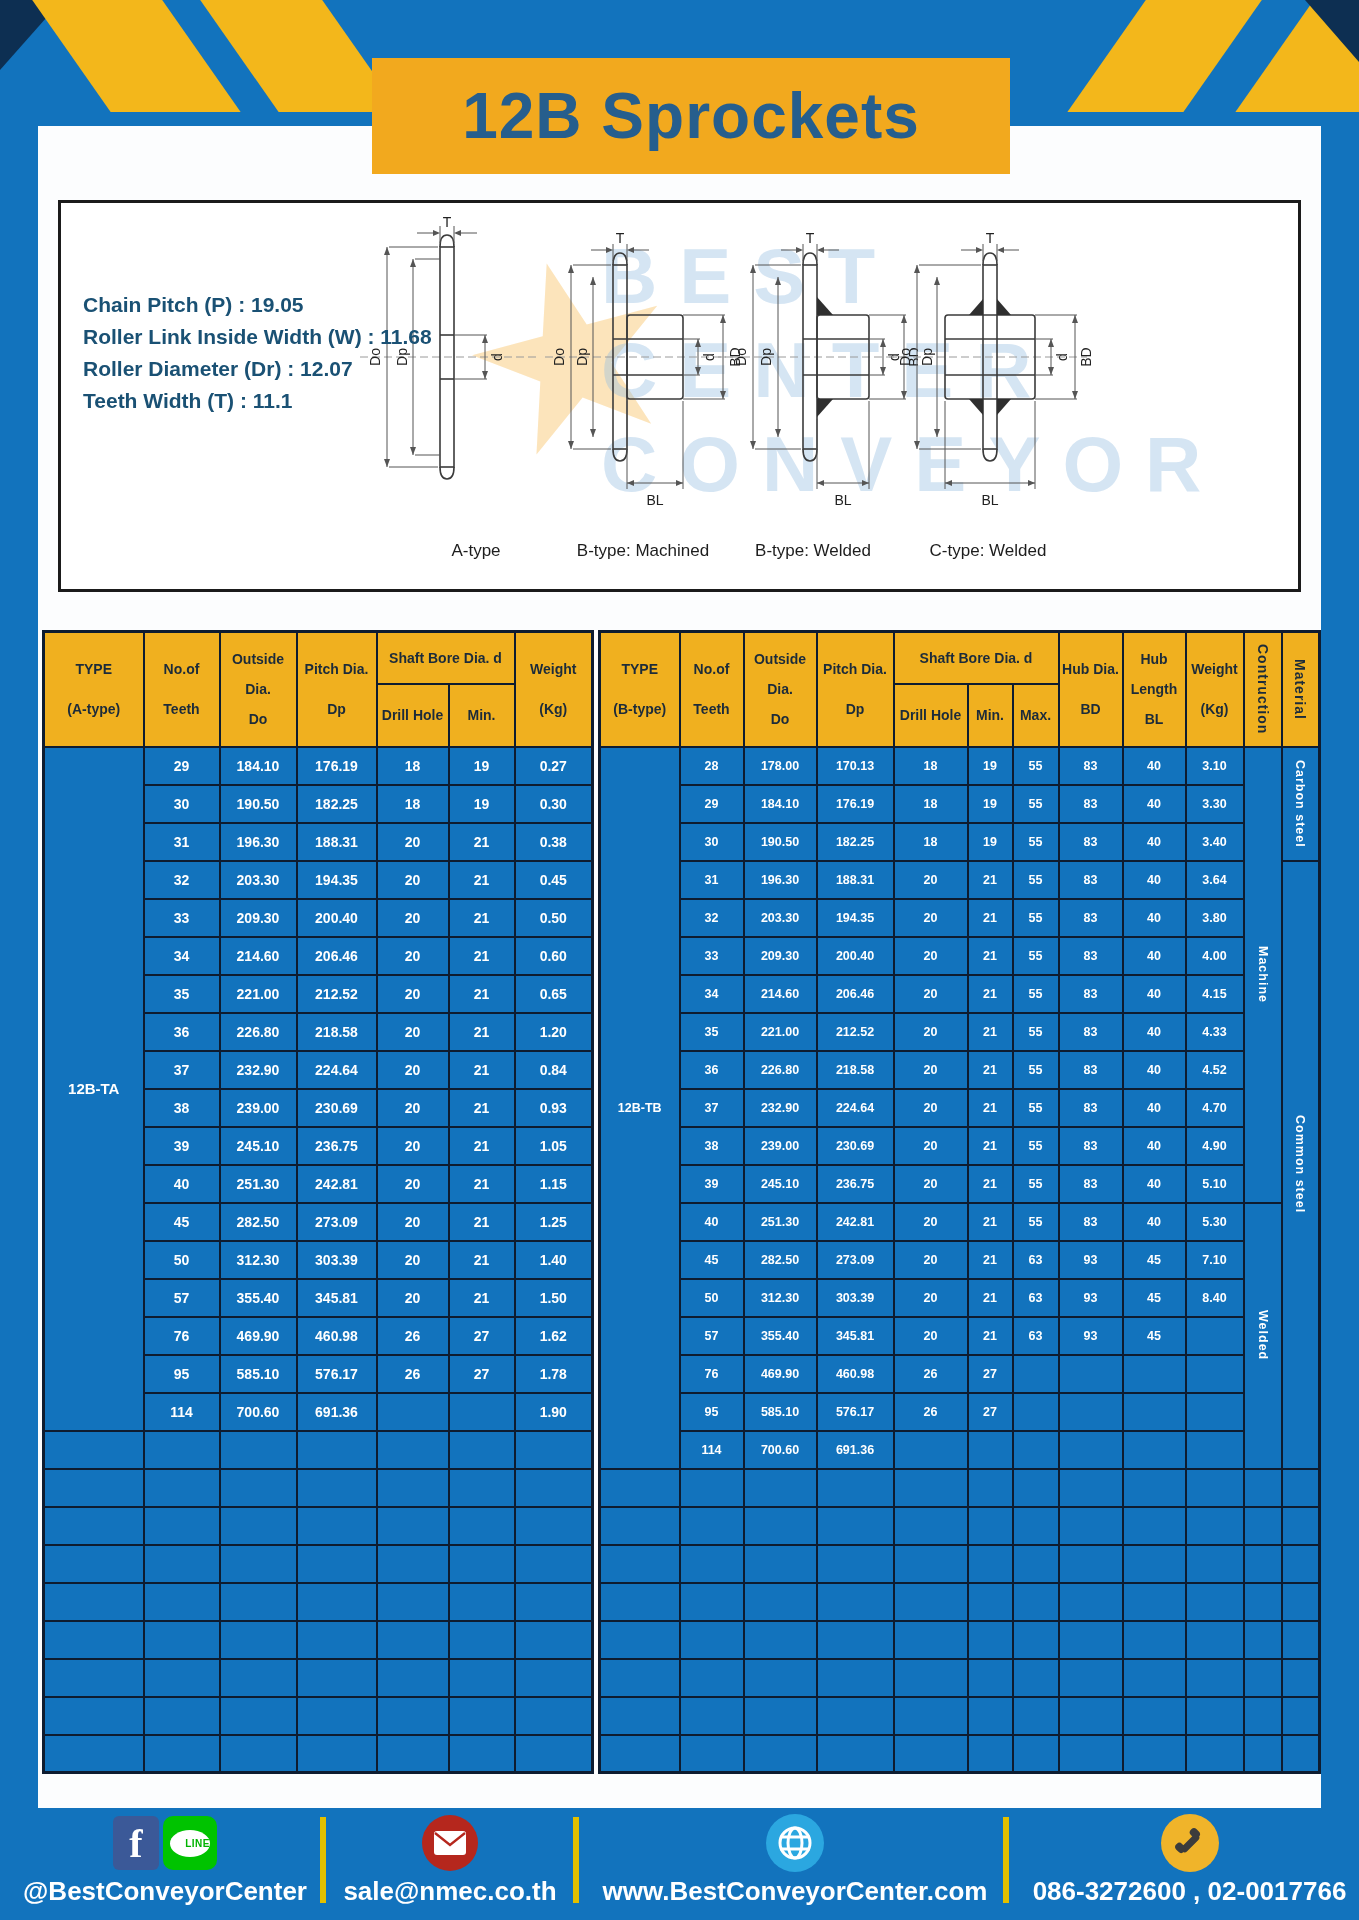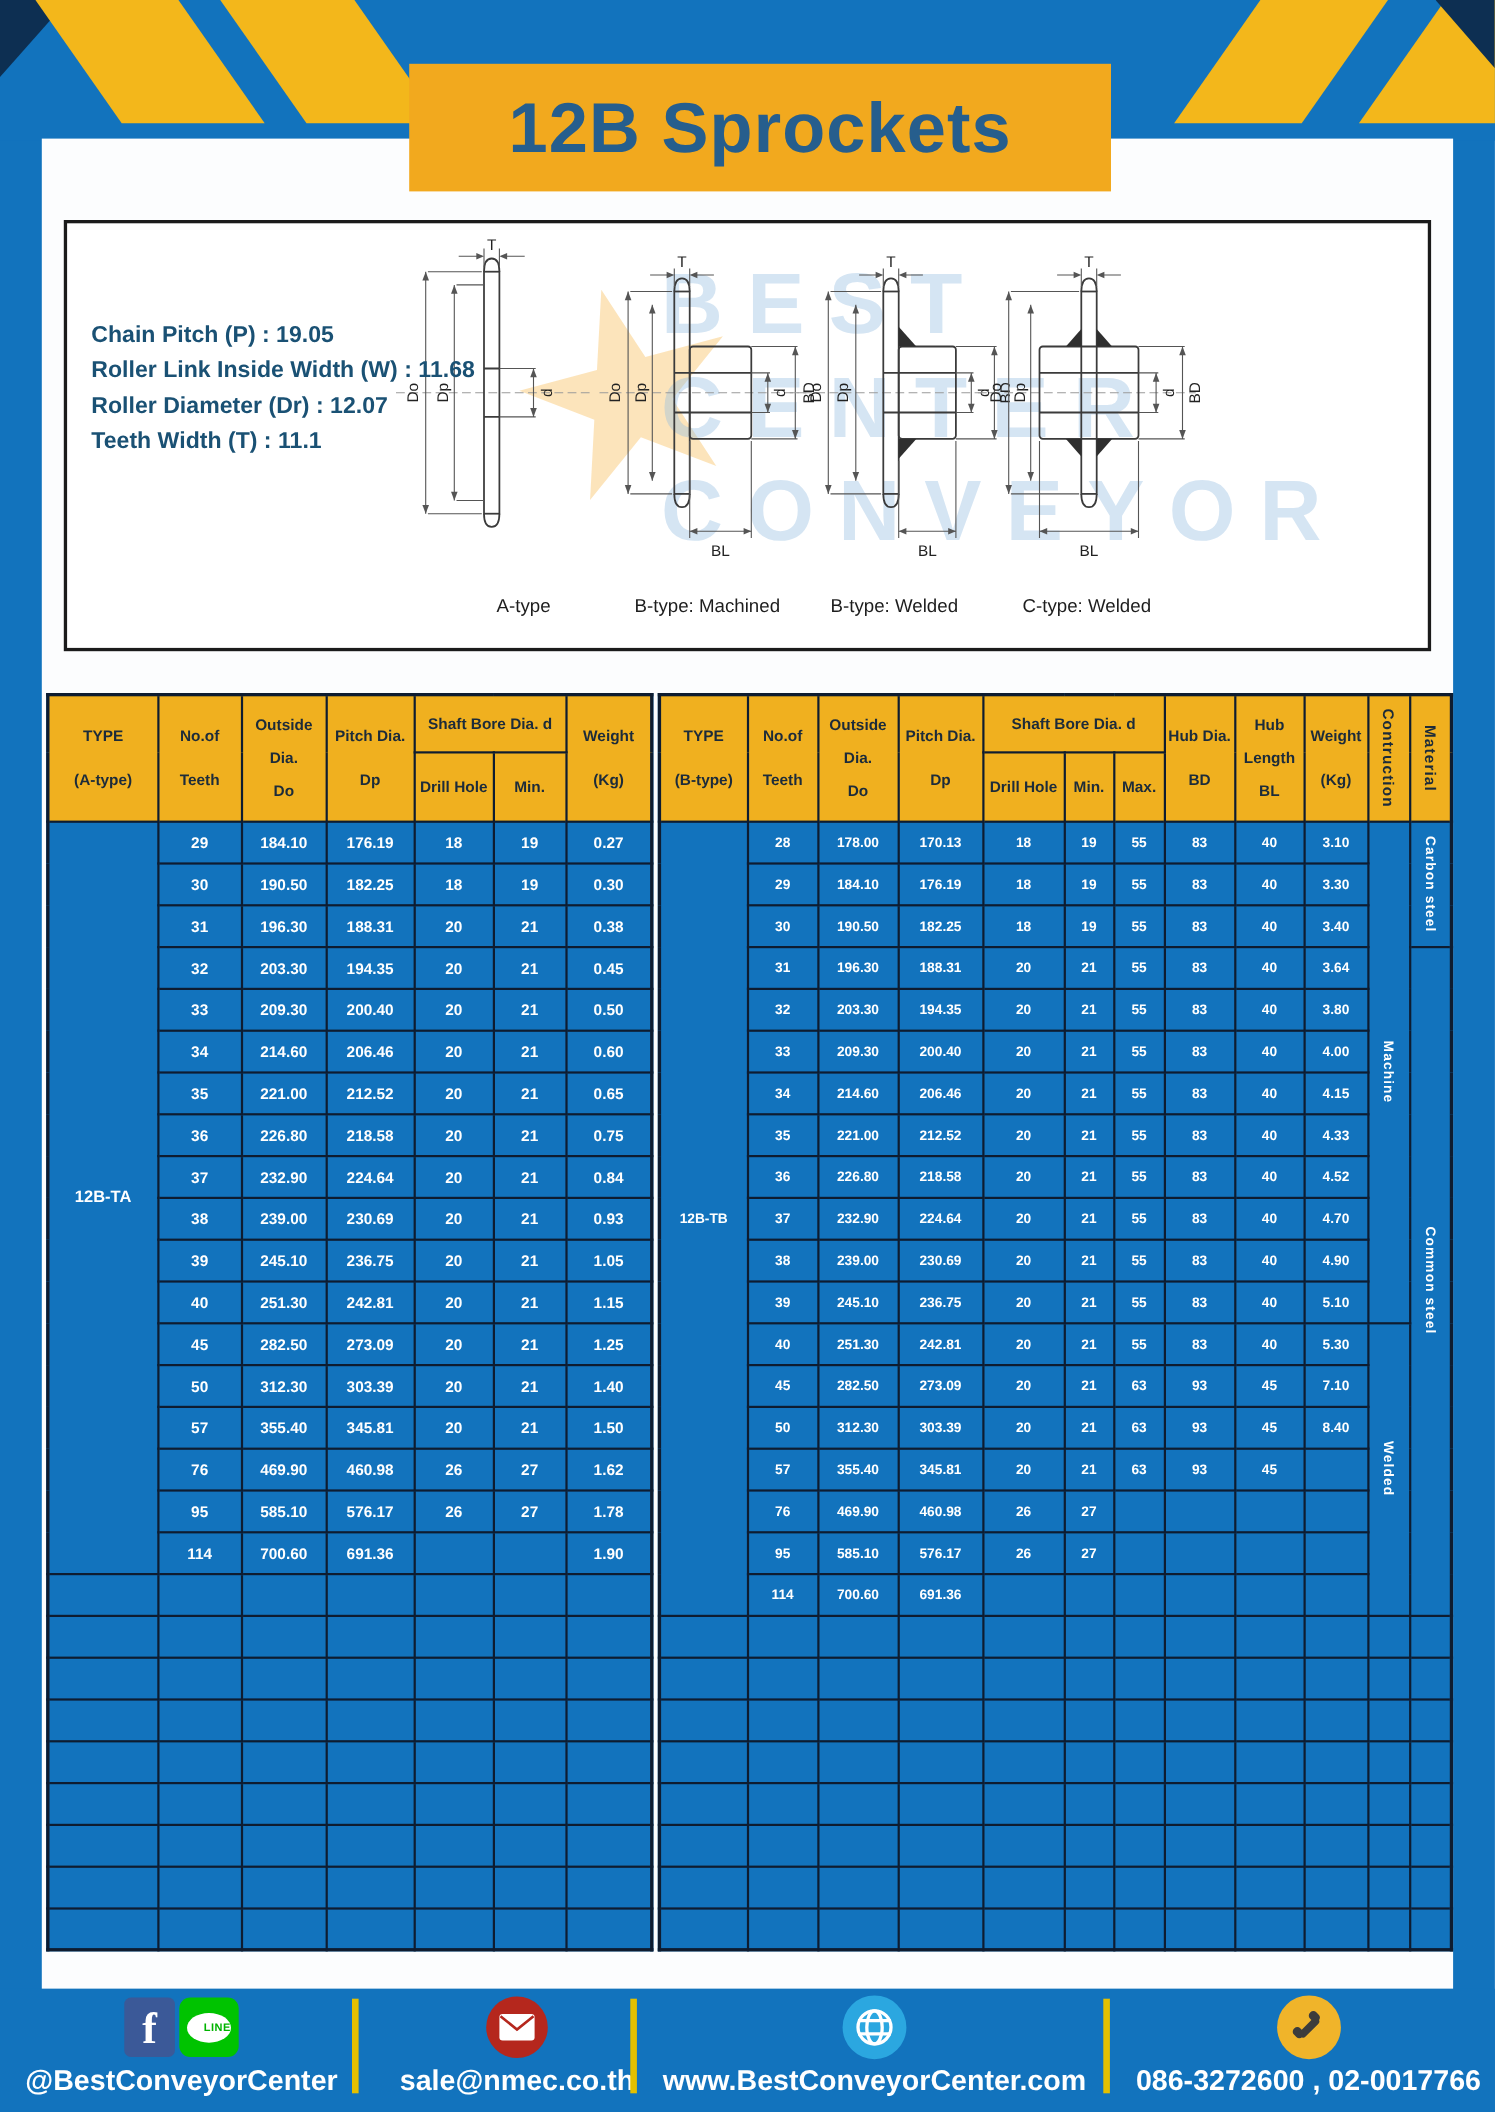--- a/index.html
+++ b/index.html
@@ -387,21 +387,21 @@
         <td>20</td>
         <td>21</td>
         <td>0.65</td>
       </tr>
       <tr>
         <td>36</td>
         <td>226.80</td>
         <td>218.58</td>
         <td>20</td>
         <td>21</td>
-        <td>0.75</td>
+        <td>1.20</td>
       </tr>
       <tr>
         <td>37</td>
         <td>232.90</td>
         <td>224.64</td>
         <td>20</td>
         <td>21</td>
         <td>0.84</td>
       </tr>
       <tr>
@@ -971,21 +971,21 @@
         <div class="bubble">
             <span>LINE</span>
           </div>
       </div>
     </div>
     <div class="f-text">@BestConveyorCenter</div>
   </div>
 
   <div class="f-div" style="left:320px;"></div>
 
-  <div class="f-sec" style="left:355px;width:230px;">
+  <div class="f-sec" style="left:335px;width:230px;">
     <div class="f-icons">
       <div class="icon-circle" style="width:56px;height:56px;background:#b5271d;">
         <svg width="34" height="26" viewBox="0 0 34 26">
           <rect x="1" y="1" width="32" height="24" rx="3" fill="#ffffff"></rect>
           <path d="M2 3 L17 15 L32 3" fill="none" stroke="#b5271d" stroke-width="2.4"></path>
         </svg>
       </div>
     </div>
     <div class="f-text">sale@nmec.co.th</div>
   </div>

